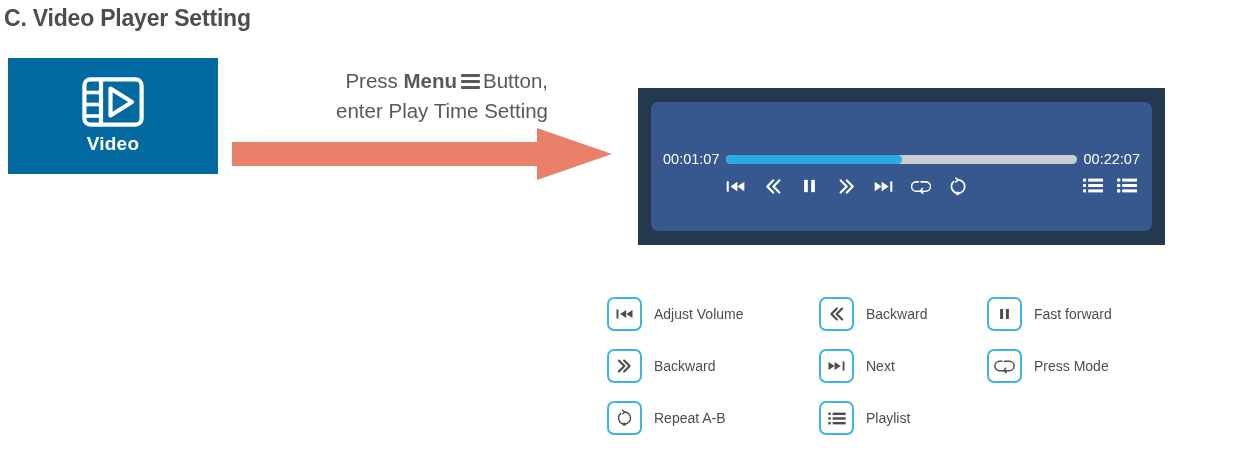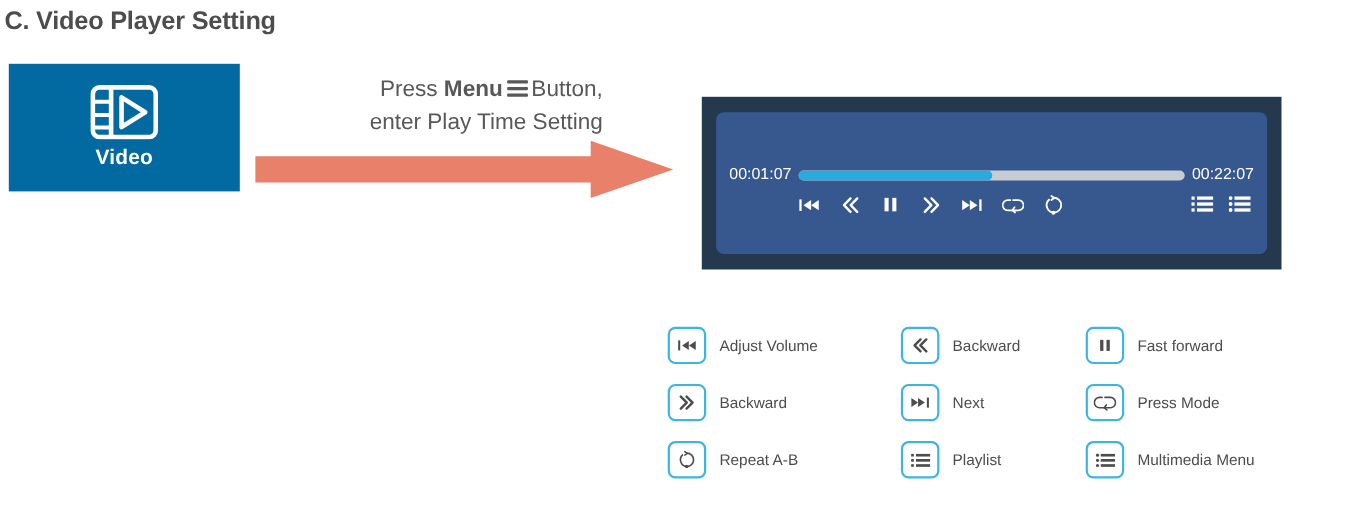--- a/index.html
+++ b/index.html
@@ -418,27 +418,14 @@
         <rect x="0" y="6.1" width="2.8" height="2.8" fill="#4d4d4f"></rect>
         <rect x="0" y="11.5" width="2.8" height="2.8" fill="#4d4d4f"></rect>
         <rect x="5" y="0.7" width="15" height="2.8" fill="#4d4d4f"></rect>
         <rect x="5" y="6.1" width="15" height="2.8" fill="#4d4d4f"></rect>
         <rect x="5" y="11.5" width="15" height="2.8" fill="#4d4d4f"></rect>
       </svg>
     </span>
     <span class="legend-label">Playlist</span>
   </div>
 
-  <div class="legend-item">
-    <span class="legend-box">
-      <svg viewBox="0 0 20 15" width="18" height="13" aria-hidden="true">
-        <circle cx="1.6" cy="2.1" r="1.7" fill="#4d4d4f"></circle>
-        <circle cx="1.6" cy="7.5" r="1.7" fill="#4d4d4f"></circle>
-        <circle cx="1.6" cy="12.9" r="1.7" fill="#4d4d4f"></circle>
-        <rect x="5" y="0.7" width="15" height="2.8" fill="#4d4d4f"></rect>
-        <rect x="5" y="6.1" width="15" height="2.8" fill="#4d4d4f"></rect>
-        <rect x="5" y="11.5" width="15" height="2.8" fill="#4d4d4f"></rect>
-      </svg>
-    </span>
-    <span class="legend-label">Multimedia Menu</span>
-  </div>
 
 </div>
 
 </body></html>

